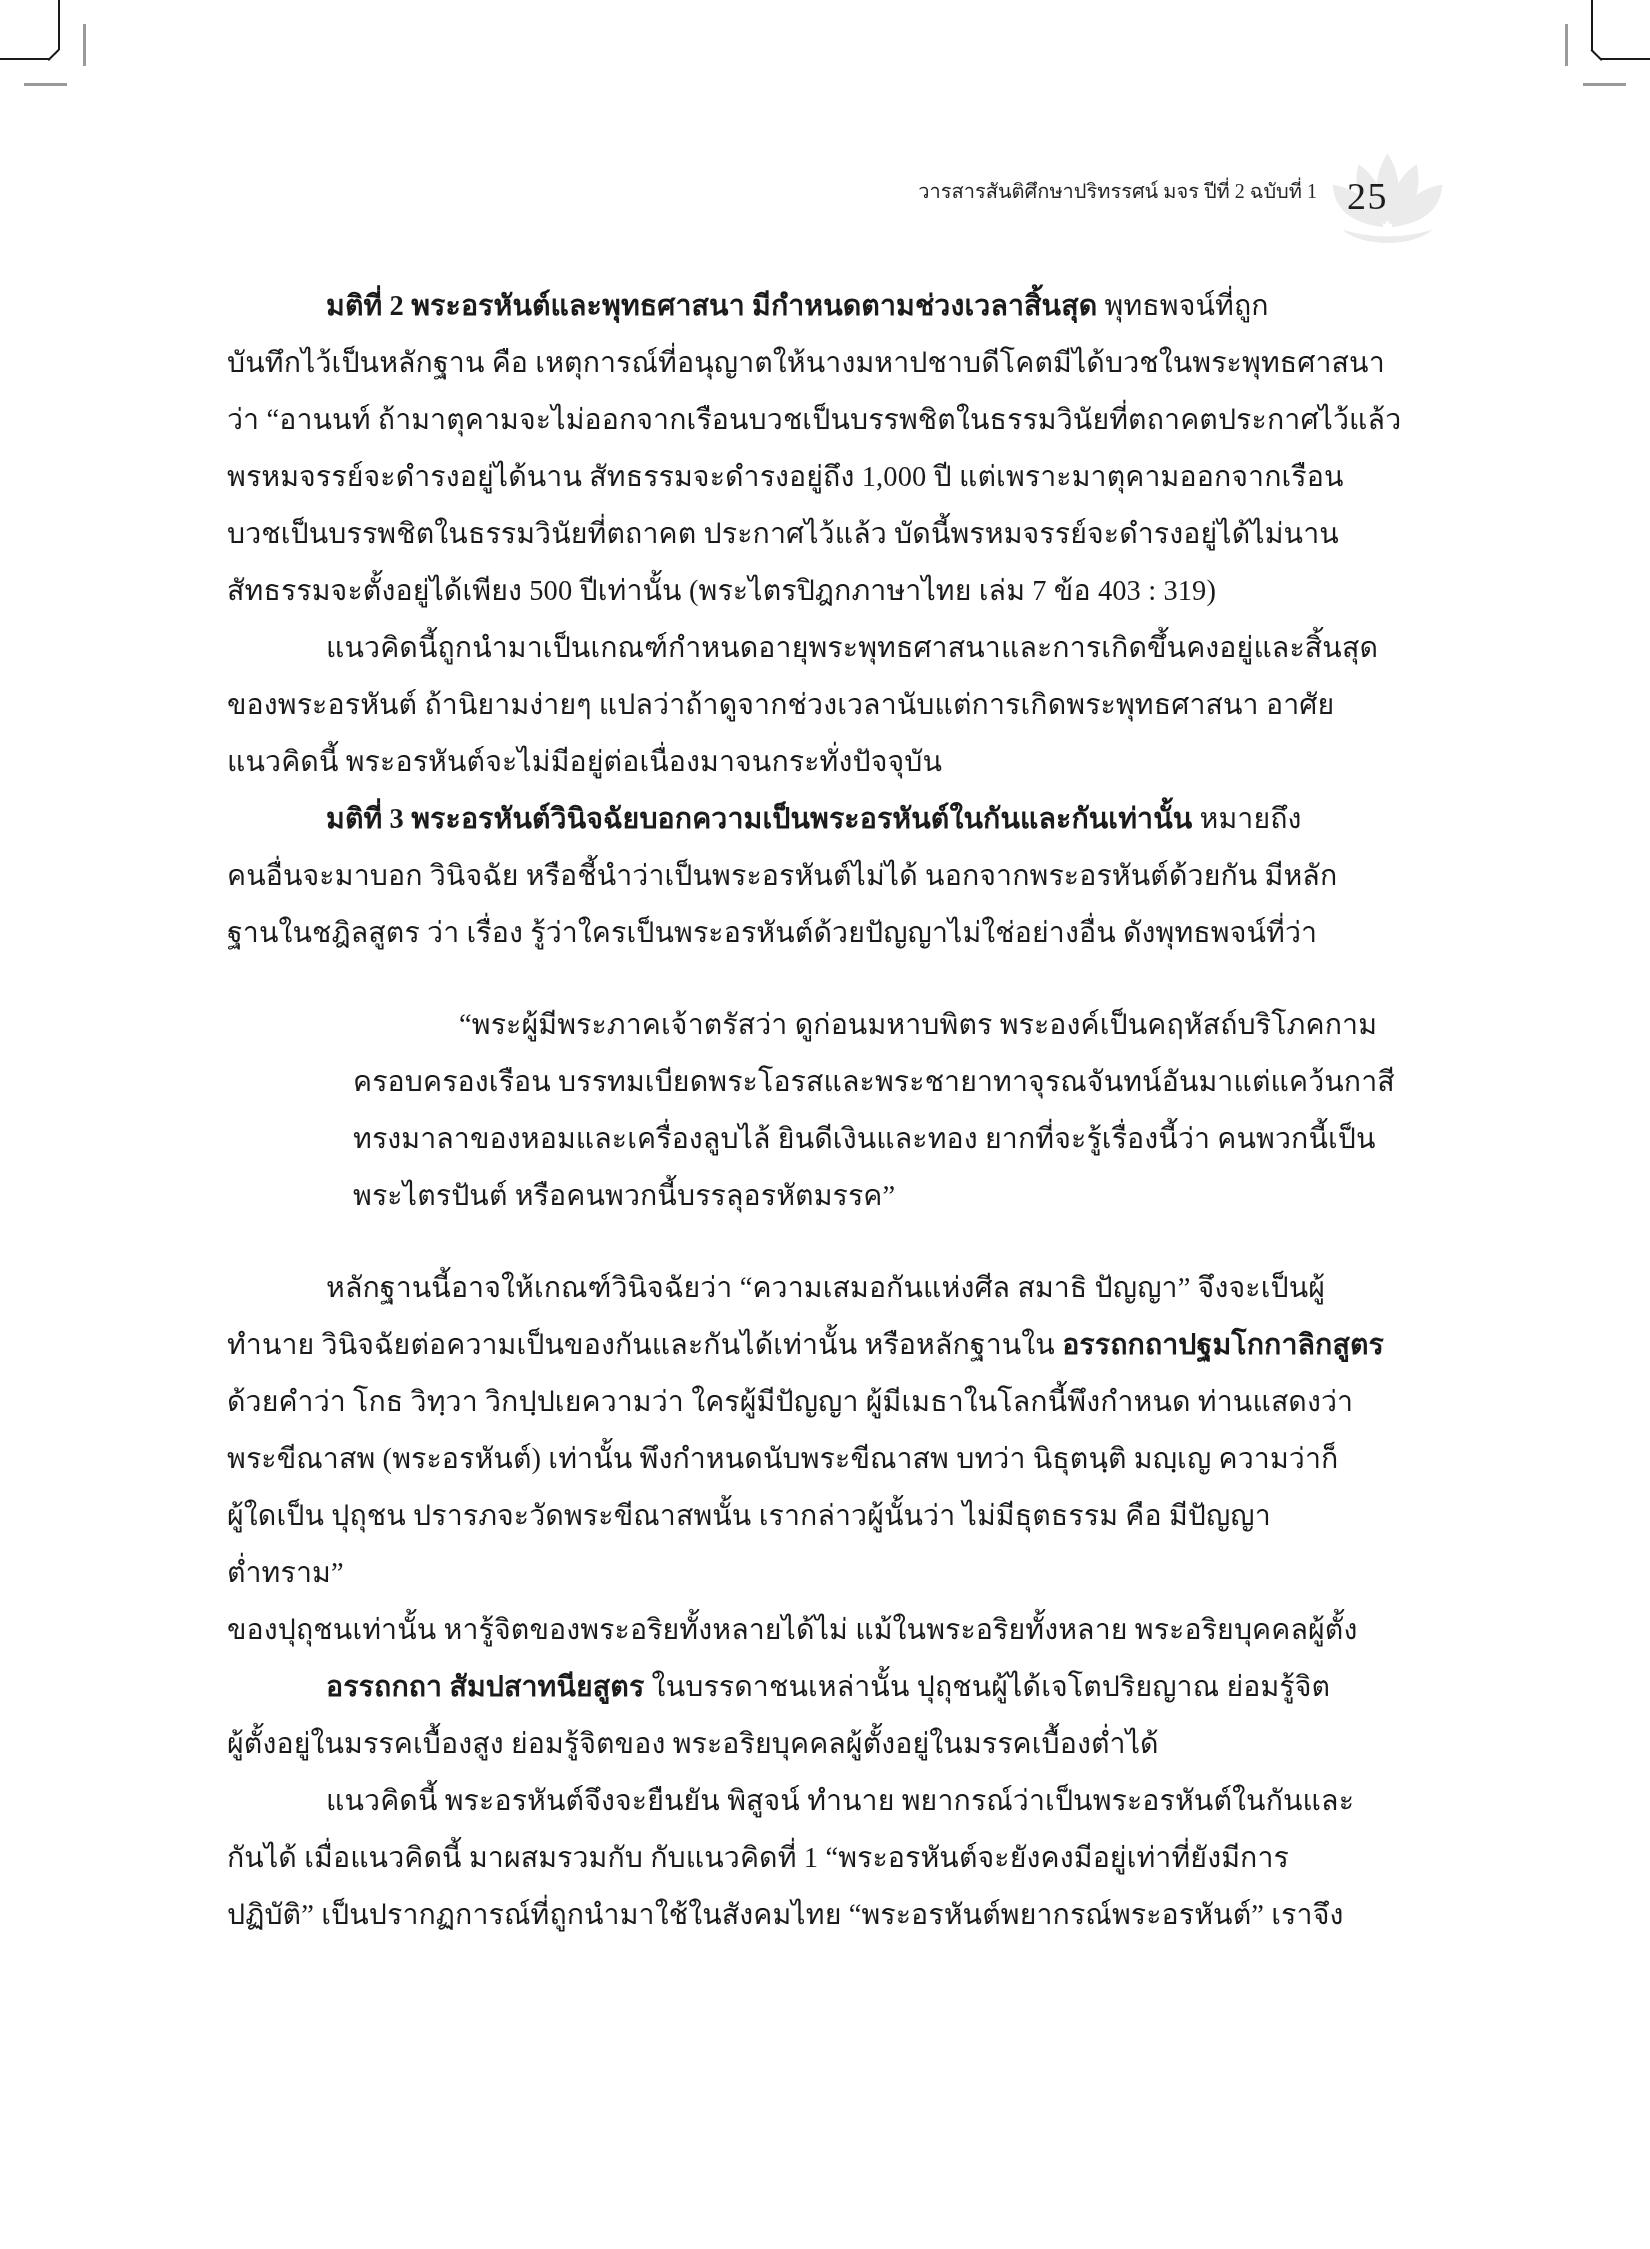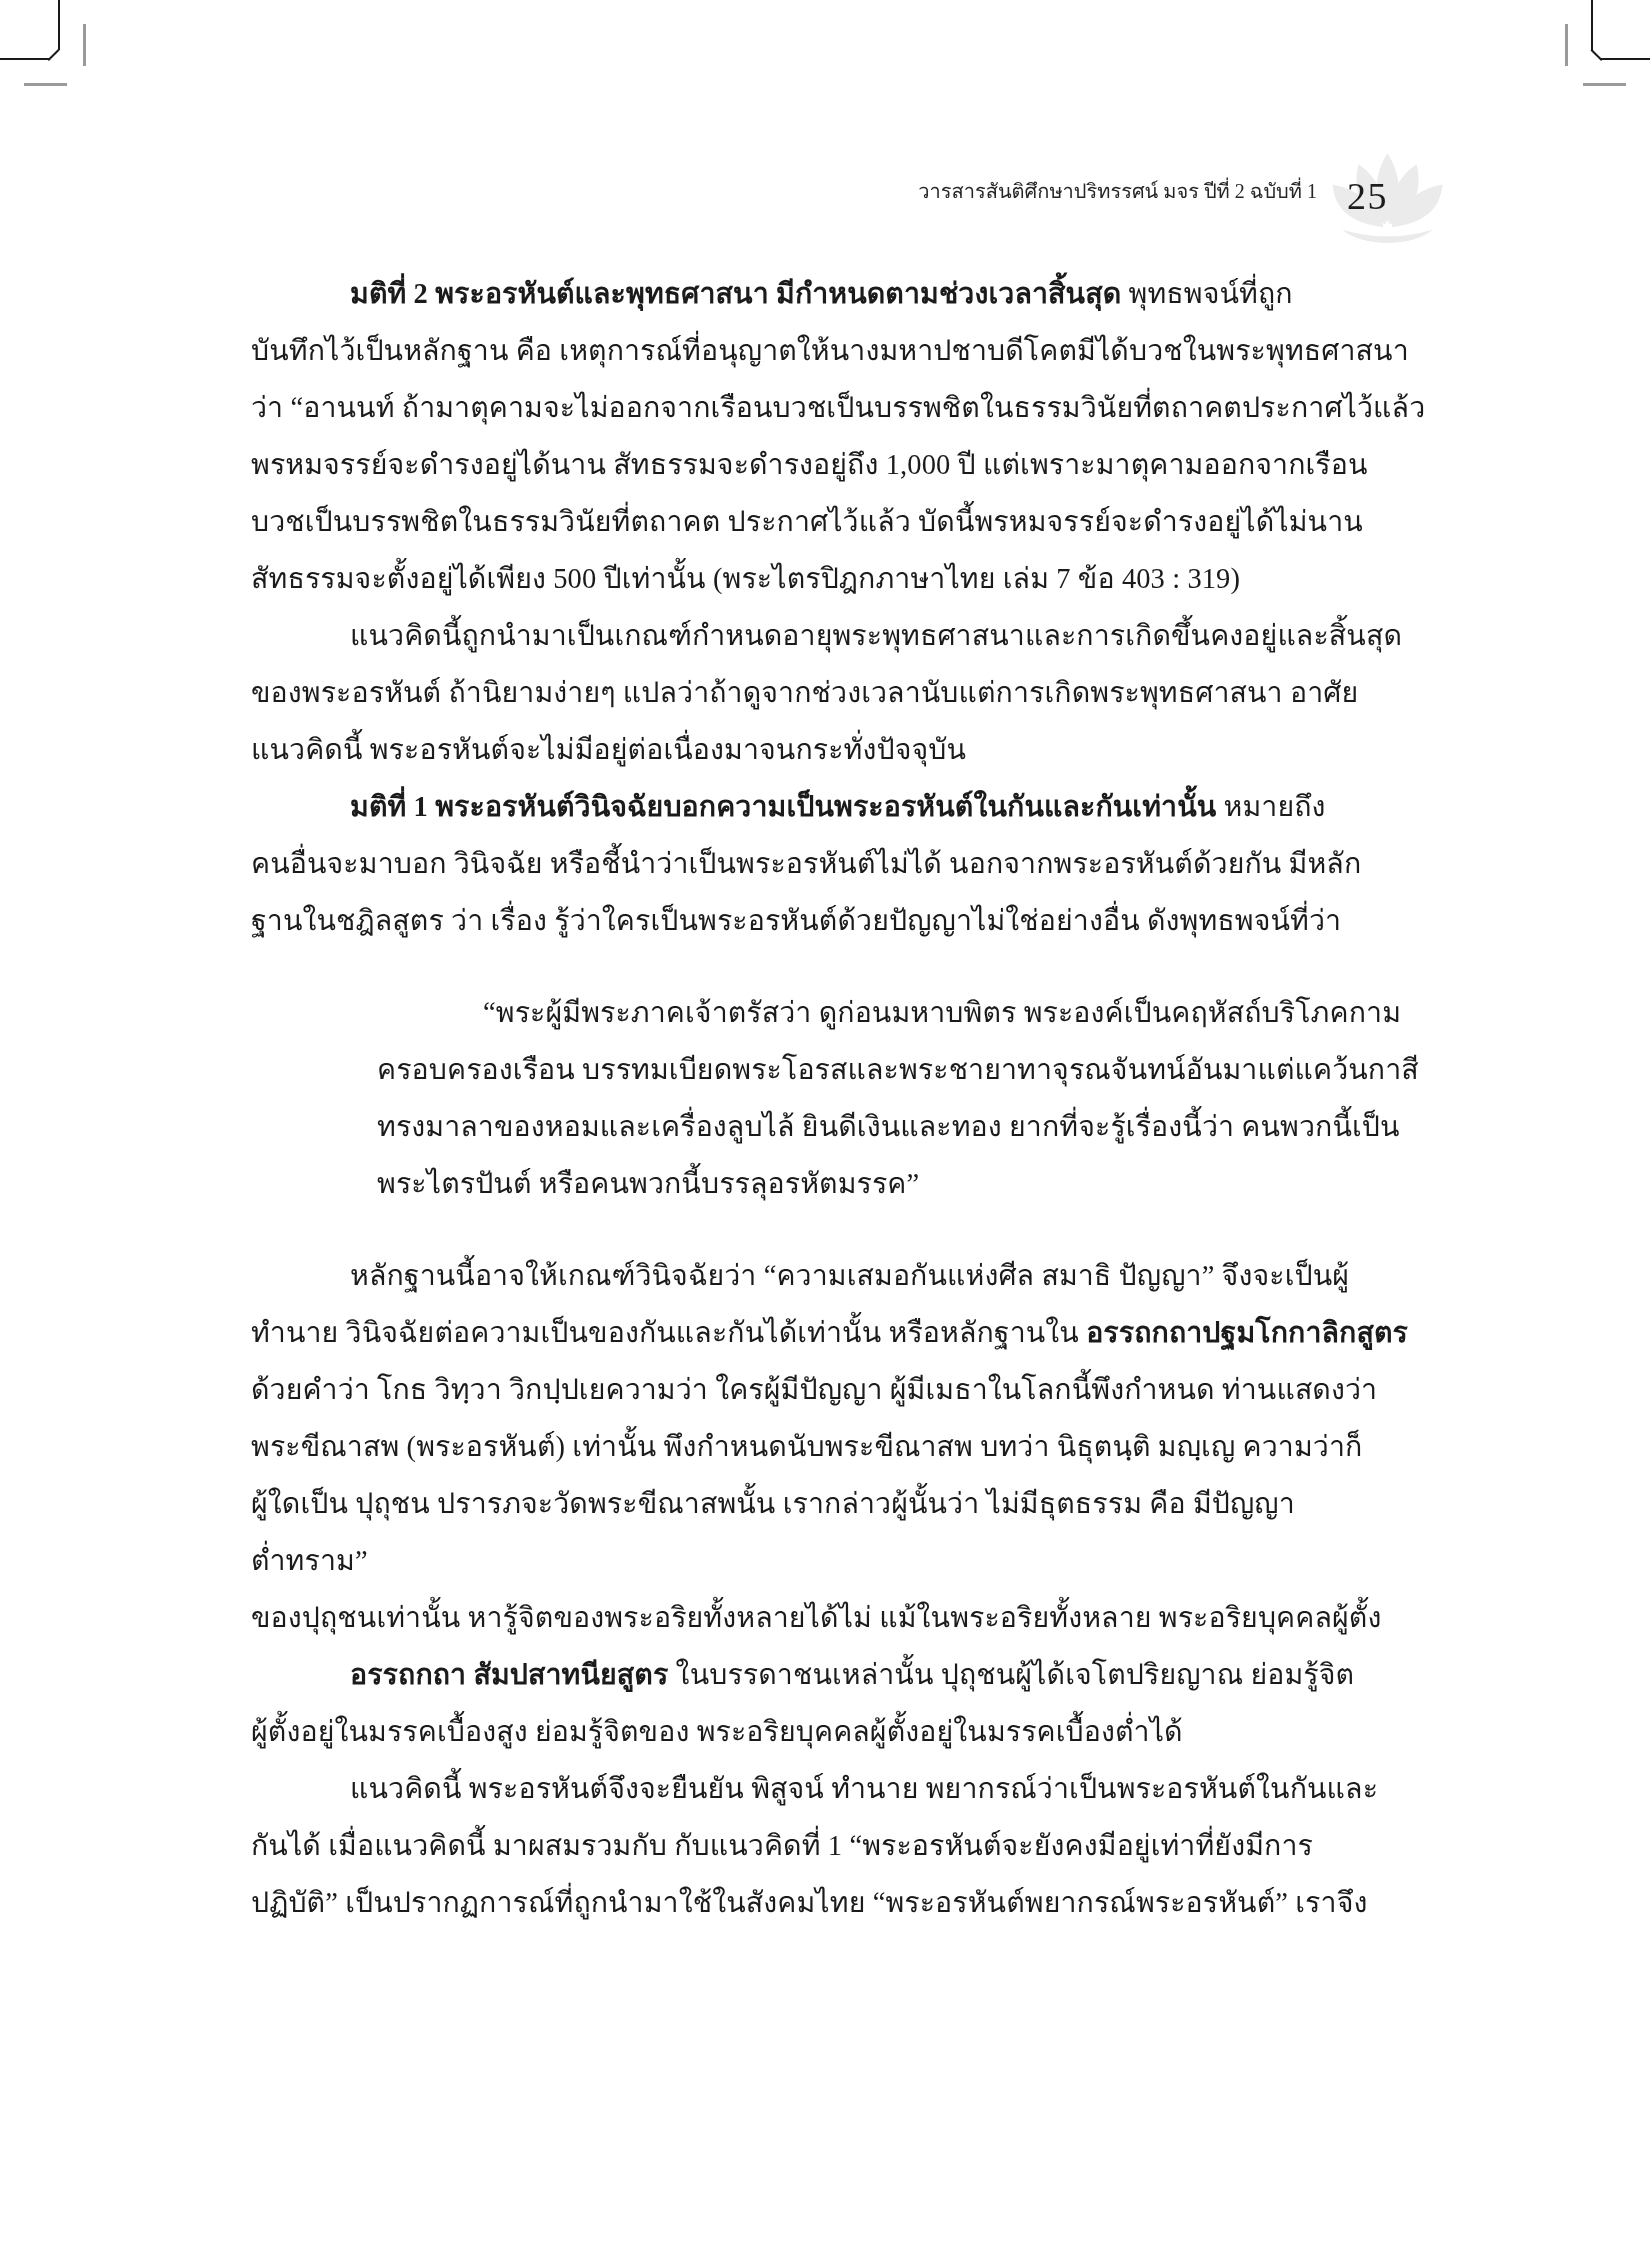--- a/index.html
+++ b/index.html
@@ -11,21 +11,21 @@
   .mk-black{background:#1a1a1a;}
   .mk-gray{background:#9a9a9a;}
 
   
   .hdr-title{position:absolute;top:171px;right:333px;font-size:20px;line-height:41px;color:#262626;white-space:nowrap;}
   .pagenum{position:absolute;top:169px;left:1347px;font-size:38px;line-height:54px;color:#1c1c1c;letter-spacing:1.4px;}
   .lotus{position:absolute;top:144px;left:1306px;width:163px;height:115px;z-index:0;}
   .hdr-layer{z-index:1;}
 
   
-  .body-text{position:absolute;left:227px;top:265px;width:1203px;color:#1b1b1b;margin-left:24px;}
+  .body-text{position:absolute;left:227px;top:277px;width:1203px;color:#1b1b1b;}
   .ln{height:57px;line-height:57px;font-size:28.5px;white-space:nowrap;letter-spacing:0.1px;}
   .ln.ind{text-indent:99px;}
   .ln.q{margin-left:126px;}
   .ln.qi{text-indent:106px;}
   .ln.gb{margin-top:35px;}
   .b{font-weight:700;}
 </style>
 </head>
 <body>
 
@@ -65,21 +65,21 @@
   <div class="body-text">
       <div class="ln ind"><span class="b">มติที่ 2 พระอรหันต์และพุทธศาสนา มีกำหนดตามช่วงเวลาสิ้นสุด</span><span> พุทธพจน์ที่ถูก</span></div>
       <div class="ln"><span>บันทึกไว้เป็นหลักฐาน คือ เหตุการณ์ที่อนุญาตให้นางมหาปชาบดีโคตมีได้บวชในพระพุทธศาสนา</span></div>
       <div class="ln"><span>ว่า “อานนท์ ถ้ามาตุคามจะไม่ออกจากเรือนบวชเป็นบรรพชิตในธรรมวินัยที่ตถาคตประกาศไว้แล้ว</span></div>
       <div class="ln"><span>พรหมจรรย์จะดำรงอยู่ได้นาน สัทธรรมจะดำรงอยู่ถึง 1,000 ปี แต่เพราะมาตุคามออกจากเรือน</span></div>
       <div class="ln"><span>บวชเป็นบรรพชิตในธรรมวินัยที่ตถาคต ประกาศไว้แล้ว บัดนี้พรหมจรรย์จะดำรงอยู่ได้ไม่นาน</span></div>
       <div class="ln"><span>สัทธรรมจะตั้งอยู่ได้เพียง 500 ปีเท่านั้น (พระไตรปิฎกภาษาไทย เล่ม 7 ข้อ 403 : 319)</span></div>
       <div class="ln ind"><span>แนวคิดนี้ถูกนำมาเป็นเกณฑ์กำหนดอายุพระพุทธศาสนาและการเกิดขึ้นคงอยู่และสิ้นสุด</span></div>
       <div class="ln"><span>ของพระอรหันต์ ถ้านิยามง่ายๆ แปลว่าถ้าดูจากช่วงเวลานับแต่การเกิดพระพุทธศาสนา อาศัย</span></div>
       <div class="ln"><span>แนวคิดนี้ พระอรหันต์จะไม่มีอยู่ต่อเนื่องมาจนกระทั่งปัจจุบัน</span></div>
-      <div class="ln ind"><span class="b">มติที่ 1 พระอรหันต์วินิจฉัยบอกความเป็นพระอรหันต์ในกันและกันเท่านั้น</span><span> หมายถึง</span></div>
+      <div class="ln ind"><span class="b">มติที่ 3 พระอรหันต์วินิจฉัยบอกความเป็นพระอรหันต์ในกันและกันเท่านั้น</span><span> หมายถึง</span></div>
       <div class="ln"><span>คนอื่นจะมาบอก วินิจฉัย หรือชี้นำว่าเป็นพระอรหันต์ไม่ได้ นอกจากพระอรหันต์ด้วยกัน มีหลัก</span></div>
       <div class="ln"><span>ฐานในชฎิลสูตร ว่า  เรื่อง รู้ว่าใครเป็นพระอรหันต์ด้วยปัญญาไม่ใช่อย่างอื่น ดังพุทธพจน์ที่ว่า</span></div>
       <div class="ln q qi gb"><span>“พระผู้มีพระภาคเจ้าตรัสว่า ดูก่อนมหาบพิตร พระองค์เป็นคฤหัสถ์บริโภคกาม</span></div>
       <div class="ln q"><span>ครอบครองเรือน บรรทมเบียดพระโอรสและพระชายาทาจุรณจันทน์อันมาแต่แคว้นกาสี</span></div>
       <div class="ln q"><span>ทรงมาลาของหอมและเครื่องลูบไล้  ยินดีเงินและทอง ยากที่จะรู้เรื่องนี้ว่า คนพวกนี้เป็น</span></div>
       <div class="ln q"><span>พระไตรปันต์ หรือคนพวกนี้บรรลุอรหัตมรรค”</span></div>
       <div class="ln ind gb"><span>หลักฐานนี้อาจให้เกณฑ์วินิจฉัยว่า “ความเสมอกันแห่งศีล สมาธิ ปัญญา” จึงจะเป็นผู้</span></div>
       <div class="ln"><span>ทำนาย วินิจฉัยต่อความเป็นของกันและกันได้เท่านั้น หรือหลักฐานใน </span><span class="b">อรรถกถาปฐมโกกาลิกสูตร</span></div>
       <div class="ln"><span>ด้วยคำว่า โกธ วิทฺวา วิกปฺปเยความว่า ใครผู้มีปัญญา ผู้มีเมธาในโลกนี้พึงกำหนด ท่านแสดงว่า</span></div>
       <div class="ln"><span>พระขีณาสพ (พระอรหันต์) เท่านั้น พึงกำหนดนับพระขีณาสพ บทว่า นิธุตนฺติ มญฺเญ ความว่าก็</span></div>

